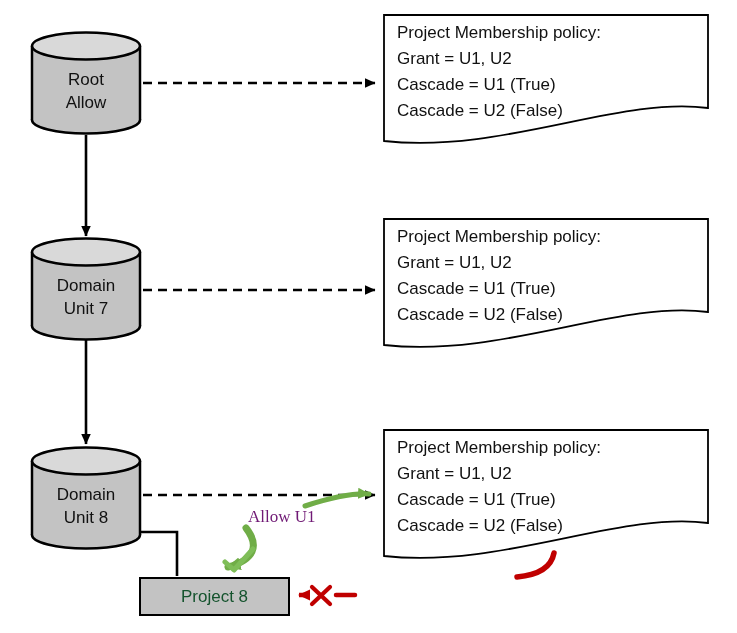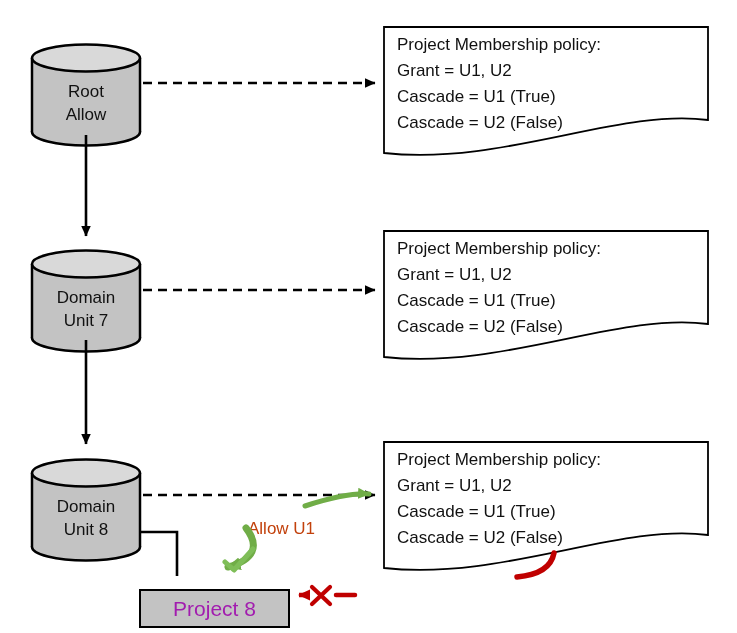--- a/index.html
+++ b/index.html
@@ -1,43 +1,43 @@
 <!DOCTYPE html>
 <html><head>
 <meta charset="utf-8">
 <style>
   html,body { margin:0; padding:0; background:#ffffff; }
   #canvas {
     position:relative; width:737px; height:633px; background:#ffffff;
     font-family:"Liberation Sans", sans-serif; color:#1a1a1a; overflow:hidden;
   }
-  .abs { position:absolute;margin-top:12px; }
+  .abs { position:absolute; }
   
   .cyl { width:112px; height:104px; }
   .cyl-label {
     position:absolute; left:0; right:0; top:22px; bottom:6px;
     display:flex; align-items:center; justify-content:center;
     text-align:center; white-space:pre-line;
     font-size:17px; line-height:23px; color:#111;
   }
   
   .doc { width:326px; height:142px; }
   .doc-text {
     position:absolute; left:14px; top:6px; right:8px;
     font-size:17px; line-height:26px; color:#111;
   }
   .doc-text b { font-weight:400; }
   
   .project-box {
     left:139px; top:577px; width:147px; height:35px;
     background:#C3C3C3; border:2px solid #000;
     display:flex; align-items:center; justify-content:center;
-    font-size:21px; color:#a21caf;
+    font-size:17px; color:#14532d;
   }
-  .float-label { font-size:17px; color:#c2410c; }
+  .float-label { font-size:17px; color:#701a75;font-family:Liberation Serif, serif; }
   .deny-label { text-align:center; white-space:pre-line; line-height:21px; }
   .overlay { position:absolute; left:0; top:0; pointer-events:none; }
 </style>
 </head>
 <body>
 
 <div id="canvas">
 
   <div class="abs cyl" style="left:30px; top:31px;">
     <svg width="112" height="104" viewBox="0 0 112 104">

